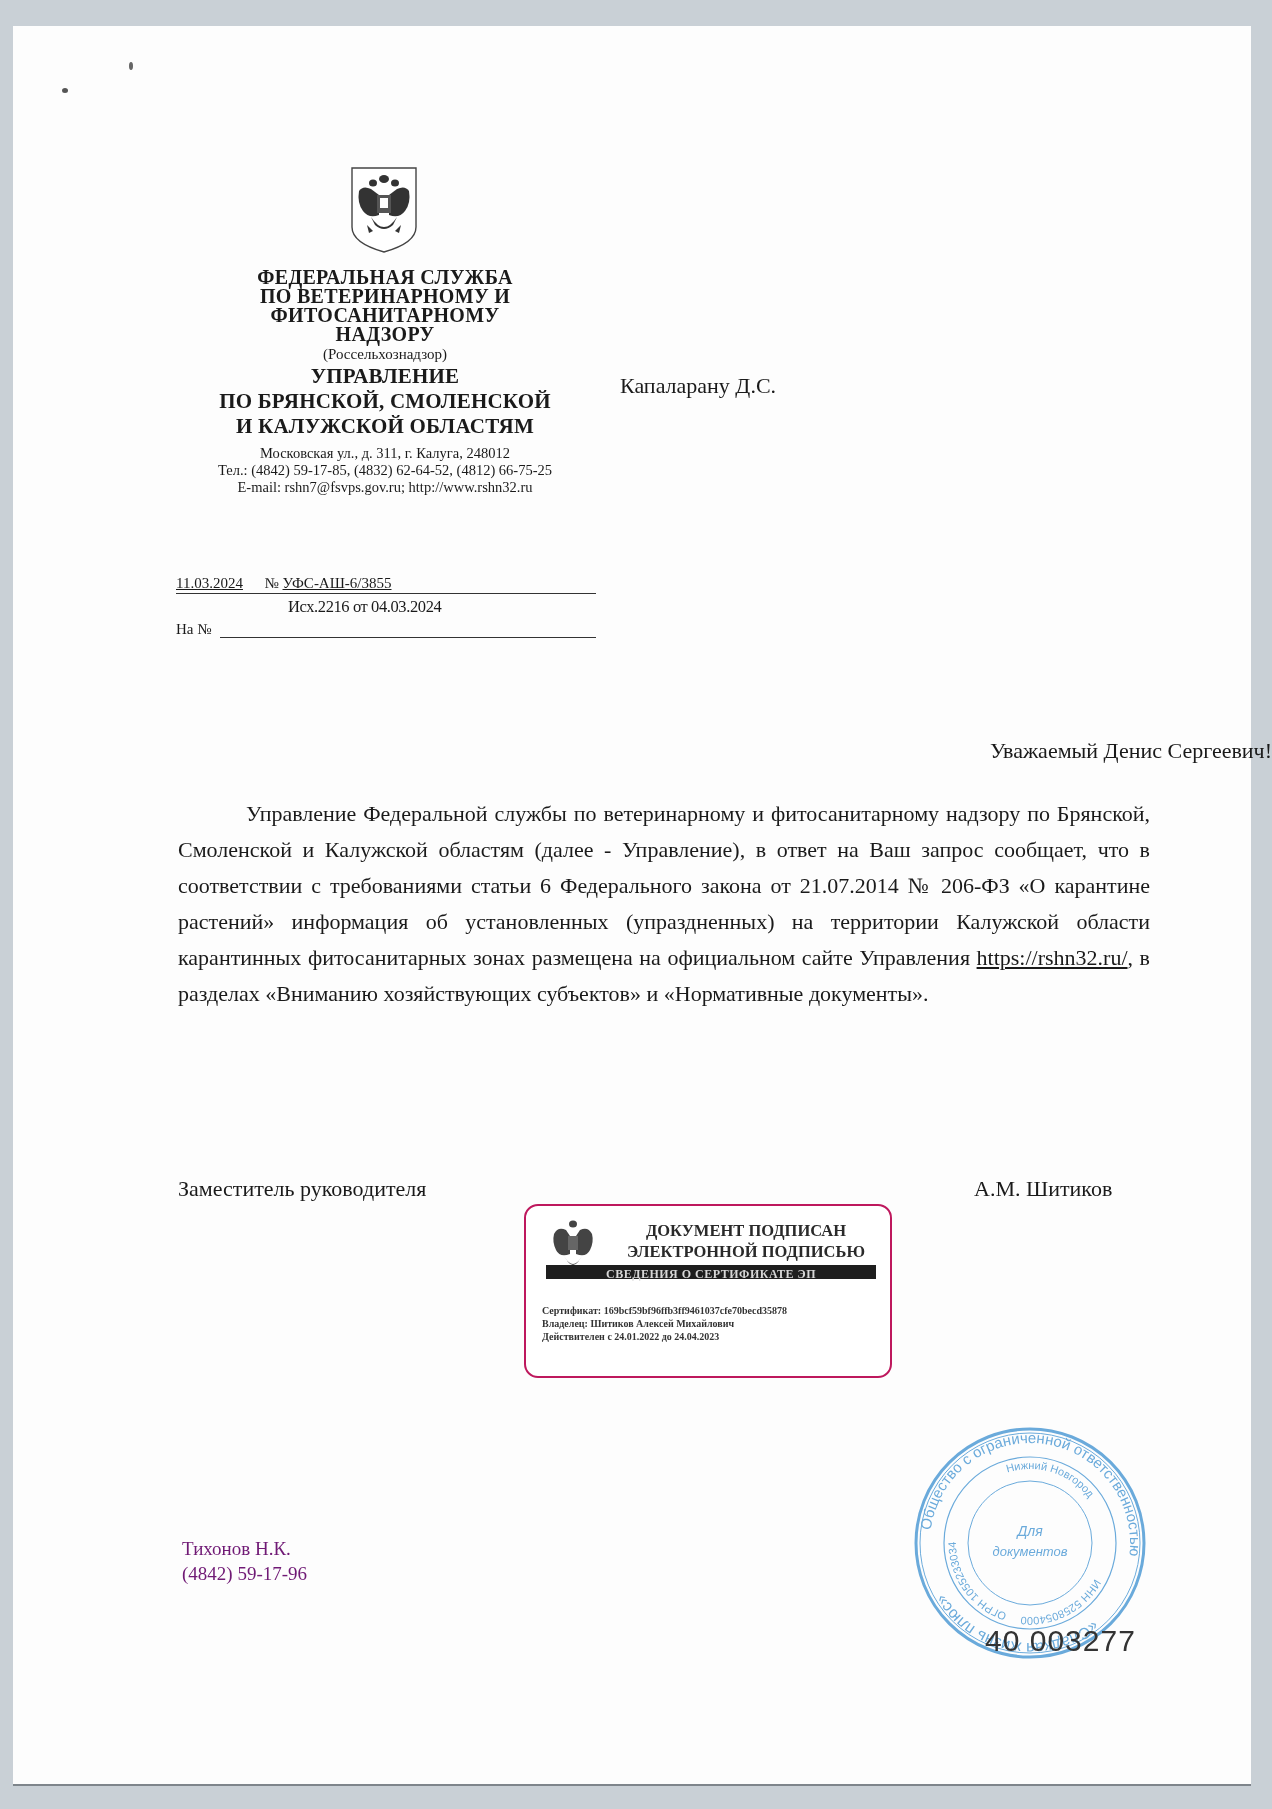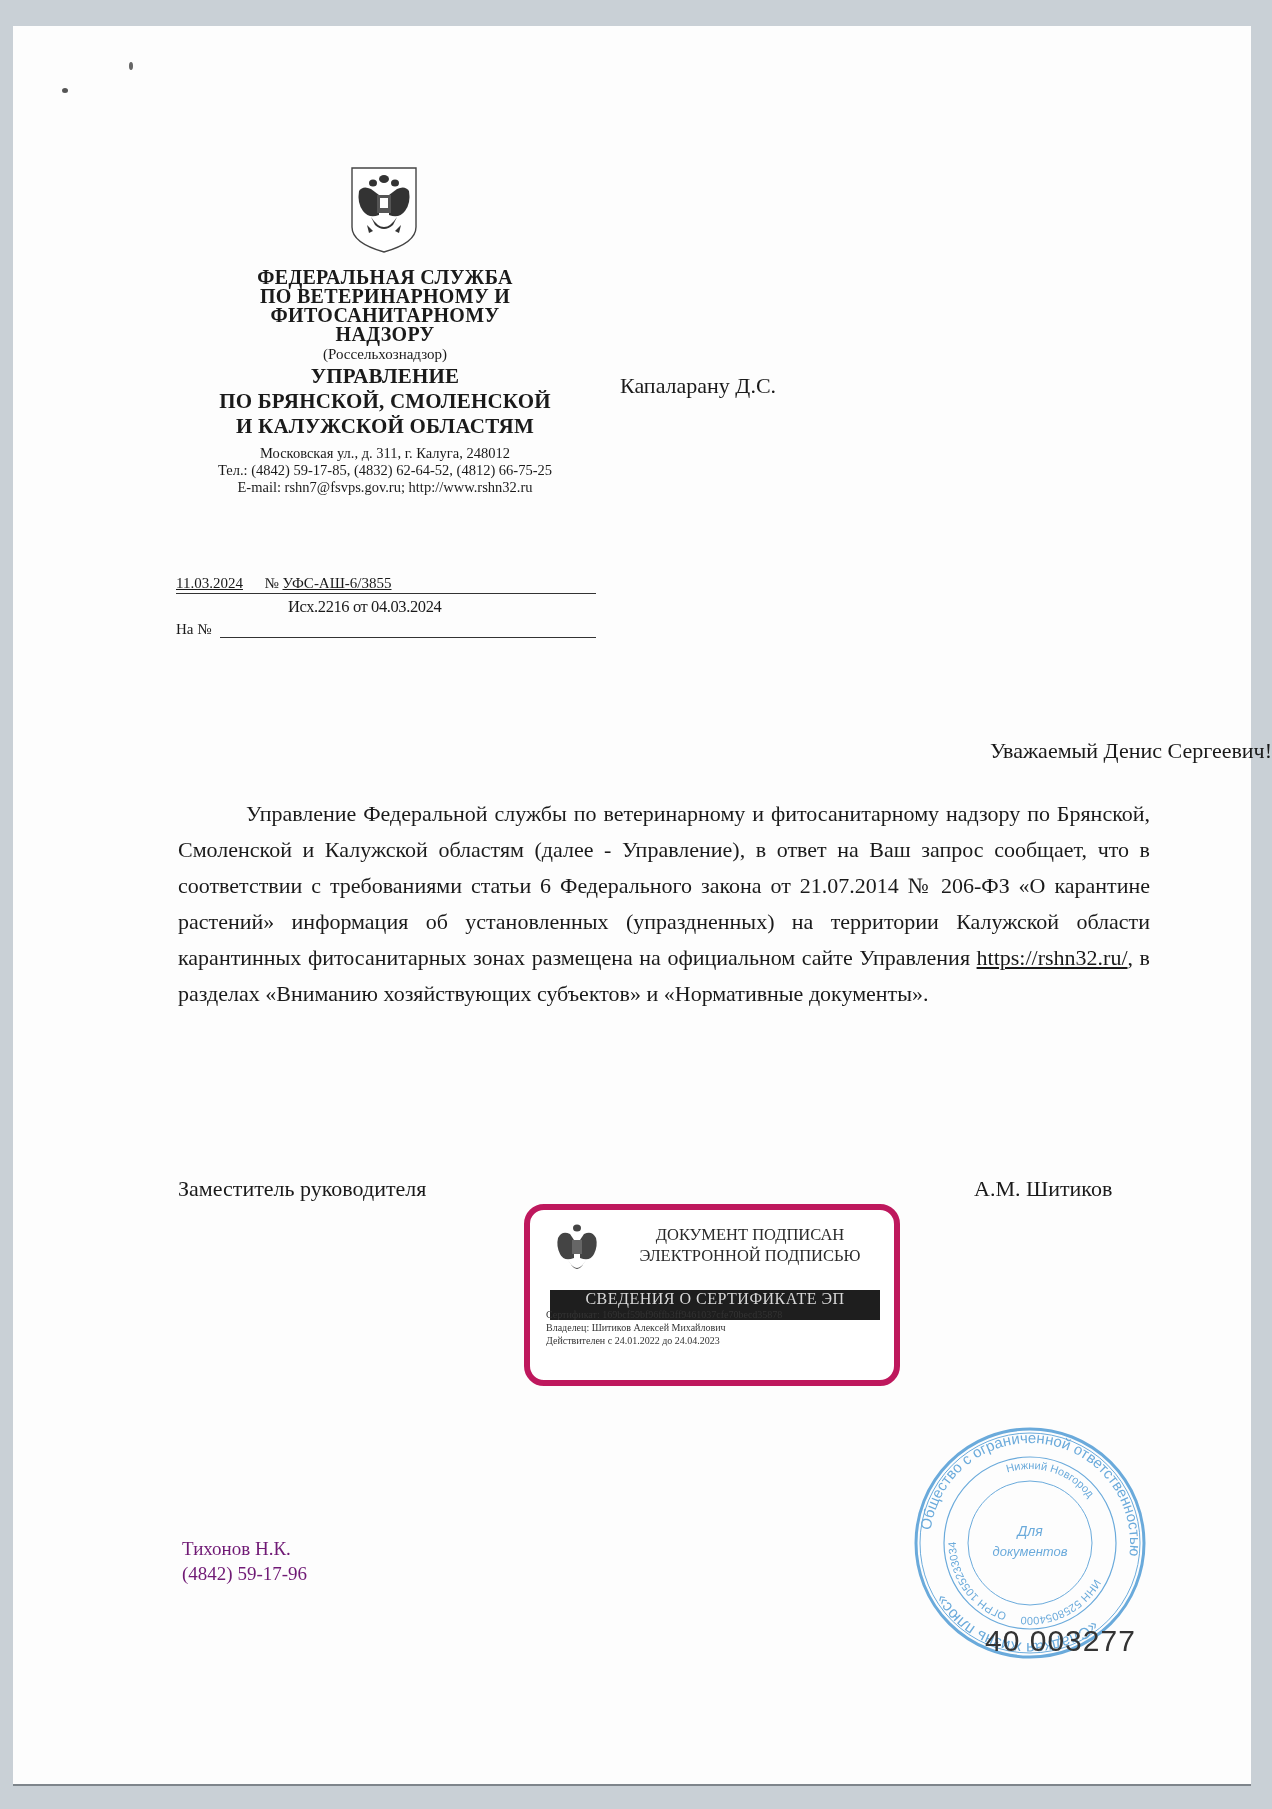--- a/index.html
+++ b/index.html
@@ -39,24 +39,24 @@
     left: 178px; top: 796px; width: 972px;
     font-size: 22px; line-height: 36px; text-align: justify; text-indent: 68px;
   }
   .body-text a { color: #1a1a1a; text-decoration: underline; }
 
   .sig-role { left: 178px; top: 1176px; font-size: 22px; }
   .sig-name { left: 974px; top: 1176px; font-size: 22px; }
 
   .esig {
     left: 524px; top: 1204px; width: 364px; height: 170px;
-    border: 6px solid #be185d; border-radius: 20px; background: #fff;
+    border: 2px solid #be185d; border-radius: 14px; background: #fff; font-weight: bold;
   }
   .esig .title { position: absolute; left: 90px; top: 14px; width: 260px; text-align: center; font-size: 16.5px; line-height: 21px; color: #2a2a2a; }
-  .esig .bar { position: absolute; left: 20px; top: 80px; width: 330px; height: 30px; background: #1e1e1e; color: #d8d8d8; font-size: 16px; line-height: 18px; text-align: center; letter-spacing: 0.5px; }
+  .esig .bar { position: absolute; left: 20px; top: 59px; width: 330px; height: 14px; background: #1e1e1e; color: #d8d8d8; font-size: 12px; line-height: 18px; text-align: center; letter-spacing: 0.5px; }
   .esig .info { position: absolute; left: 16px; top: 98px; font-size: 10px; line-height: 13px; color: #333; }
   .esig .eagle { position: absolute; left: 24px; top: 12px; width: 46px; height: 54px; }
 
   .exec { left: 182px; top: 1536px; font-size: 19px; line-height: 25px; color: #701a75; }
 
   .stamp { left: 905px; top: 1418px; width: 250px; height: 250px; }
   .regnum { left: 985px; top: 1624px; font-family: "Liberation Sans", "DejaVu Sans", sans-serif; font-size: 30px; color: #333; letter-spacing: 1px; }
 </style>
 </head>
 <body>

